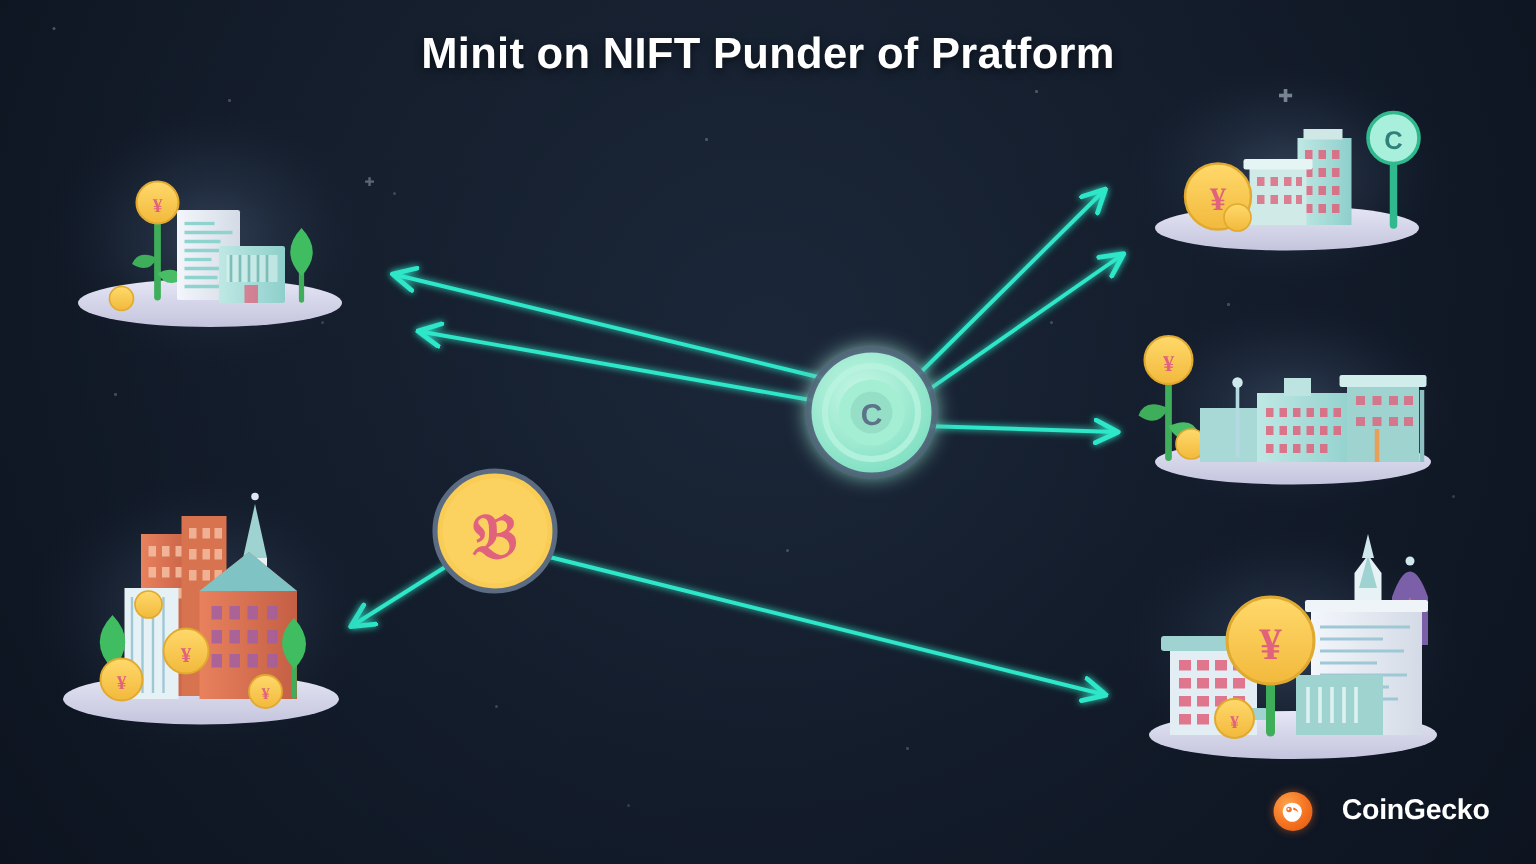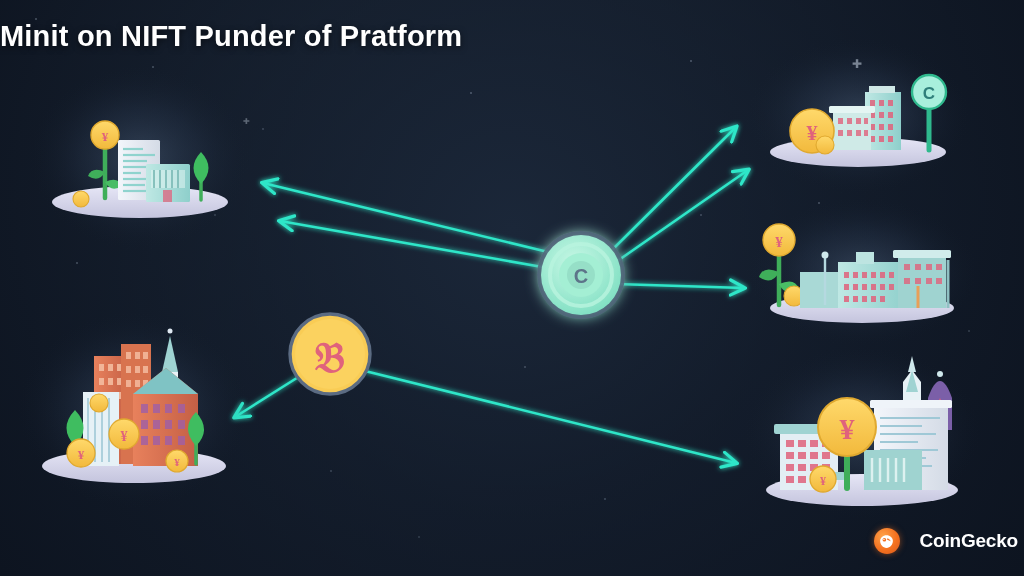--- a/index.html
+++ b/index.html
@@ -20,32 +20,32 @@
   .stars{position:absolute;inset:0;pointer-events:none;}
   .star{
     position:absolute;border-radius:50%;background:#cfe0f5;
   }
   .sparkle{
     position:absolute;color:#dfe9f7;font-size:12px;line-height:1;
     opacity:.55;
   }
   
   .title{
-    position:absolute;top:20px;left:0;right:0;
+    position:absolute;top:20px;left:0;right:0;text-align:center;
     color:#ffffff;font-size:29px;font-weight:bold;letter-spacing:.2px;
     text-shadow:0 2px 6px rgba(0,0,0,.55);
   }
   
   svg.layer{position:absolute;left:0;top:0;width:1024px;height:576px;overflow:visible;}
   svg.arrows{z-index:2;}
   svg.scenes{z-index:3;}
   svg.nodes{z-index:4;}
   
   .cg{
-    position:absolute;right:6px;bottom:22px;
+    position:absolute;right:31px;bottom:22px;
     display:flex;align-items:center;gap:20px;z-index:6;
   }
   .cg-mark{
     width:26px;height:26px;border-radius:50%;
     background:radial-gradient(circle at 35% 32%,#ffa24a 0%,#f4711f 55%,#d9591a 100%);
     display:flex;align-items:center;justify-content:center;
     box-shadow:0 0 6px rgba(244,113,31,.5);
   }
   .cg-name{color:#fff;font-size:19px;font-weight:bold;letter-spacing:-.2px;}
 </style>

